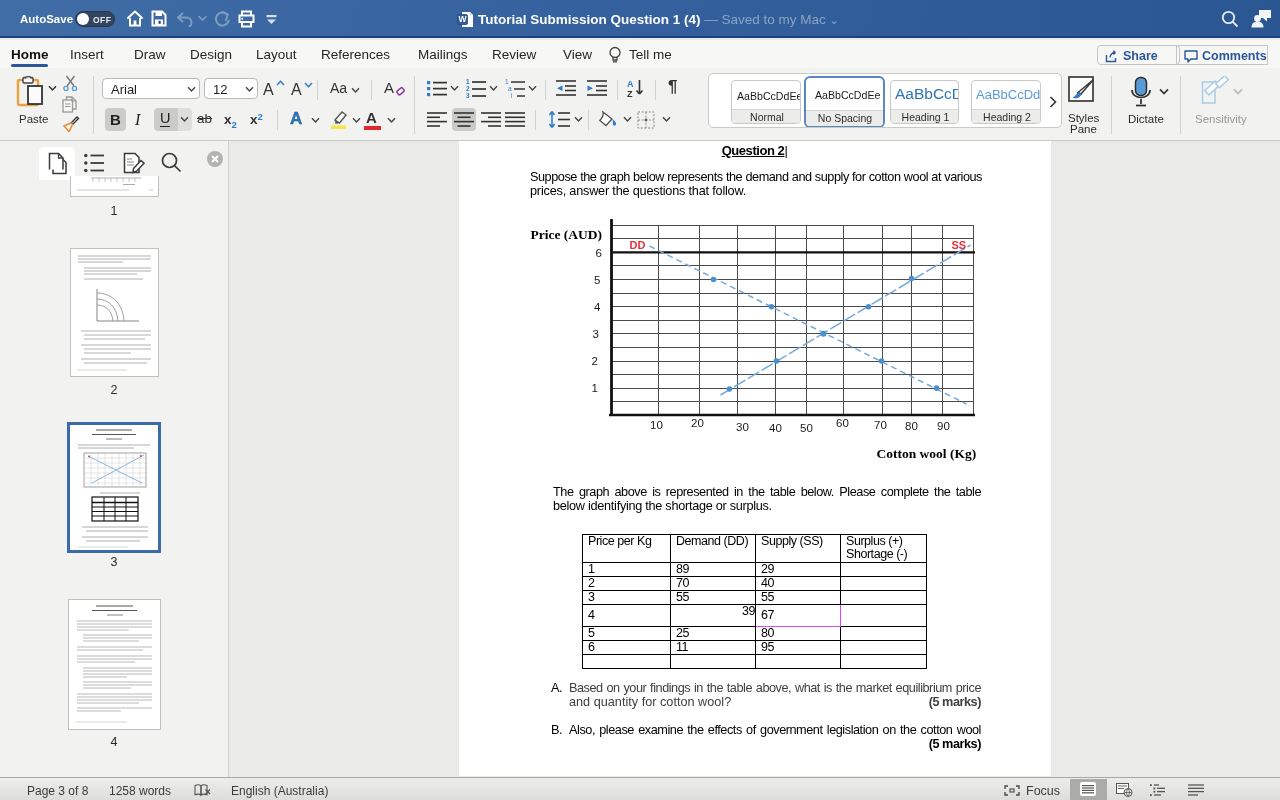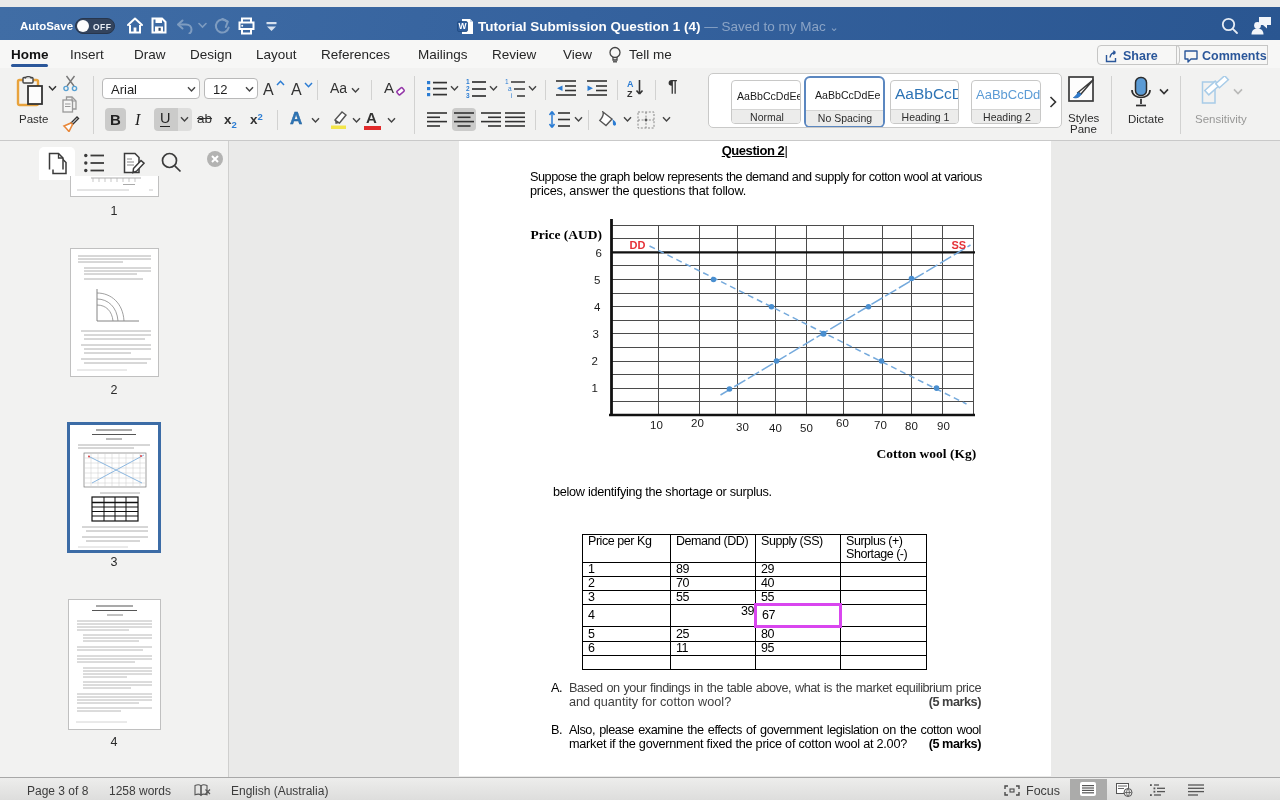--- a/index.html
+++ b/index.html
@@ -2,21 +2,21 @@
 <html><head>
 <meta charset="utf-8">
 <style>
 * { margin:0; padding:0; box-sizing:border-box; }
 html,body { width:1280px; height:800px; overflow:hidden; }
 body { font-family:"Liberation Sans",sans-serif; position:relative; background:#eaeae9; }
 .a { position:absolute; }
 .t { position:absolute; white-space:nowrap; }
 svg { display:block; }
 
-#titlebar { left:0; top:7px; width:1280px; height:37.5px;
+#titlebar { left:0; top:0; width:1280px; height:37.5px;
   background:linear-gradient(100deg,#406da5 0%,#35629e 45%,#2a5691 100%);
   border-bottom:2px solid #18437c; }
 
 #menubar { left:0; top:39.5px; width:1280px; height:28.5px; background:#f7f7f6; }
 .tab { position:absolute; top:7px; font-size:13.5px; color:#262626; }
 
 #ribbon { left:0; top:68px; width:1280px; height:72.5px; background:#f2f2f1; border-bottom:1px solid #c9c9c9; }
 .sep { position:absolute; width:1px; background:#d2d2d1; }
 .combo { position:absolute; background:#fff; border:1px solid #b9b9b9; border-radius:4px; font-size:13px; color:#1f1f1f; }
 .chev { position:absolute; }
@@ -613,20 +613,21 @@
         <text x="347.5" y="217">50</text>
         <text x="383.5" y="212">60</text>
         <text x="421.5" y="214">70</text>
         <text x="452.5" y="215">80</text>
         <text x="484.5" y="215">90</text>
     </g>
     <text x="71.5" y="24" font-size="13.5" font-weight="bold" fill="#000" font-family="Liberation Serif">Price (AUD)</text>
     <text x="417.5" y="243" font-size="13.5" font-weight="bold" fill="#000" font-family="Liberation Serif">Cotton wool (Kg)</text>
   </svg>
   <div class="a" style="left:94.5px;top:343.5px;width:428px;font-size:12.7px;line-height:14.2px;color:#000;">
+    <div style="text-align:justify;text-align-last:justify;">The graph above is represented in the table below. Please complete the table</div>
     <div style="letter-spacing:-0.28px;">below identifying the shortage or surplus.</div>
   </div>
   <table style="position:absolute;left:123.5px;top:392.5px;border-collapse:collapse;font-size:12.5px;color:#000;font-family:'Liberation Sans',sans-serif;" cellspacing="0">
     <tbody>
         <tr style="height:27px;">
       <td style="border:1.5px solid #000;width:88px;padding:0 0 0 5px;vertical-align:top;line-height:13.6px;">Price per Kg</td>
       <td style="border:1.5px solid #000;width:85px;padding:0 0 0 5px;vertical-align:top;line-height:13.6px;">Demand (DD)</td>
       <td style="border:1.5px solid #000;width:85px;padding:0 0 0 5px;vertical-align:top;line-height:13.6px;">Supply (SS)</td>
       <td style="border:1.5px solid #000;width:86px;padding:0 0 0 5px;vertical-align:top;line-height:13.6px;">Surplus (+)<br>Shortage (-)</td>
     </tr>
@@ -644,21 +645,21 @@
         </tr>
     <tr style="height:13.4px;">
           <td style="border:1px solid #000;padding:0 0 0 5px;">3</td>
           <td style="border:1px solid #000;padding:0 0 0 5px;">55</td>
           <td style="border:1px solid #000;padding:0 0 0 5px;">55</td>
           <td style="border:1px solid #000;"></td>
         </tr>
     <tr style="height:13.4px;">
           <td style="border:1px solid #000;padding:0 0 0 5px;">4</td>
           <td style="border:1px solid #000;padding:0 0 8px 5px;text-align:right;">39</td>
-          <td style="border:3px solid #d946ef;padding:0 0 0 5px;">67</td>
+          <td style="border:1px solid #d946ef;padding:0 0 0 5px;">67</td>
           <td style="border:1px solid #000;"></td>
         </tr>
     <tr style="height:13.4px;">
           <td style="border:1px solid #000;padding:0 0 0 5px;">5</td>
           <td style="border:1px solid #000;padding:0 0 0 5px;">25</td>
           <td style="border:1px solid #000;padding:0 0 0 5px;">80</td>
           <td style="border:1px solid #000;"></td>
         </tr>
     <tr style="height:13.4px;">
           <td style="border:1px solid #000;padding:0 0 0 5px;">6</td>
@@ -676,21 +677,20 @@
     </table>
   <div class="t" style="left:92.5px;top:540px;font-size:12.7px;color:#000;">A.</div>
   <div class="a" style="left:110.5px;top:540px;width:412px;font-size:12.7px;line-height:14.2px;color:#404040;">
     <div style="text-align:justify;text-align-last:justify;">Based on your findings in the table above, what is the market equilibrium price</div>
     <div style="letter-spacing:0px;">and quantity for cotton wool?</div>
     <div class="t" style="right:0;top:14.2px;font-weight:bold;">(5 marks)</div>
   </div>
   <div class="t" style="left:92.5px;top:582px;font-size:12.7px;color:#000;">B.</div>
   <div class="a" style="left:110.5px;top:582px;width:412px;font-size:12.7px;line-height:14.2px;color:#000;">
     <div style="text-align:justify;text-align-last:justify;">Also, please examine the effects of government legislation on the cotton wool</div>
-    <div style="letter-spacing:-0.25px;">market if the government fixed the price of cotton wool at 2.00?</div>
     <div class="t" style="right:0;top:14.2px;font-weight:bold;">(5 marks)</div>
   </div>
 </div>
 <div class="a" id="statusbar">
   <div class="sbt" style="left:27px;">Page 3 of 8</div>
   <div class="sbt" style="left:109px;">1258 words</div>
   <svg class="a" style="left:194px;top:6px;" width="17" height="13" viewBox="0 0 17 13">
     <path d="M1 1.5 C3.5 0.5 5.5 0.5 7 1.8 V11 C5.5 9.8 3.5 9.8 1 10.8 Z" fill="none" stroke="#555" stroke-width="1.1"></path>
     <path d="M13 1.5 C10.5 0.5 8.5 0.5 7 1.8 V11 C8.5 9.8 10.5 9.8 13 10.8 Z" fill="none" stroke="#555" stroke-width="1.1"></path>
     <path d="M11.5 5.5 L16 10 M16 5.5 L11.5 10" stroke="#555" stroke-width="1.2"></path>

